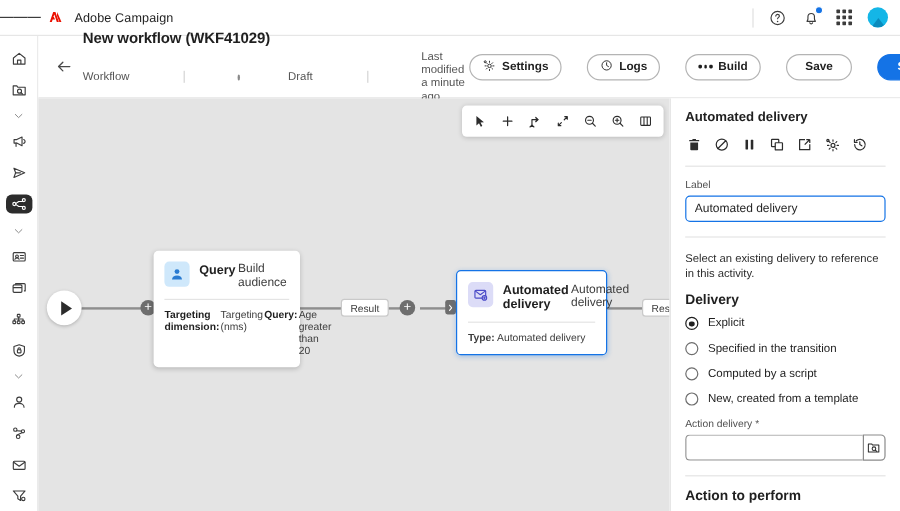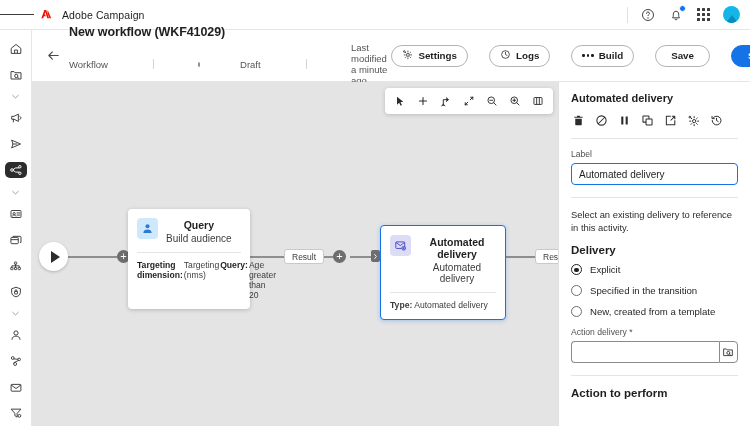--- a/index.html
+++ b/index.html
@@ -136,21 +136,21 @@
     box-shadow: 0 1px 4px rgba(0,0,0,.2); cursor: pointer;
   }
   .node.selected { border: 1.6px solid #1473e6; box-shadow: 0 1px 4px rgba(20,115,230,.3); }
   .node-head { display: flex; gap: 8px; padding: 9px 10px 8px 9px; align-items: flex-start; }
   .node-icon {
     width: 21px; height: 21px; border-radius: 4px; flex: none;
     display: flex; align-items: center; justify-content: center;
   }
   .node-icon.query { background: #cfe8fb; }
   .node-icon.delivery { background: #dcdcf7; }
-  .node-titles { display: flex; flex-direction: column; gap: 2px; padding-top: 1px; text-align: center; }
+  .node-titles { display: flex; gap: 2px; padding-top: 1px; }
   .node-title { font-size: 10.5px; font-weight: bold; color: #1f1f1f; }
   .node-sub { font-size: 10px; color: #3c3c3c; }
   .node-divider { height: 1px; background: #e4e4e4; margin: 0 9px; }
   .node-body { padding: 7px 9px 9px 9px; display: flex; flex-direction: row; gap: 1px; }
   .nb-label { font-size: 8.6px; font-weight: bold; color: #1f1f1f; }
   .nb-value { font-size: 8.6px; color: #3c3c3c; }
 
   
   .panel {
     position: absolute; top: 82px; left: 558px; width: 192px; height: 344px;
@@ -590,20 +590,24 @@
       <div class="radio-row">
         <span class="radio on"></span>
         <span class="radio-label">Explicit</span>
       </div>
       <div class="radio-row">
         <span class="radio"></span>
         <span class="radio-label">Specified in the transition</span>
       </div>
       <div class="radio-row">
         <span class="radio"></span>
+        <span class="radio-label">Computed by a script</span>
+      </div>
+      <div class="radio-row">
+        <span class="radio"></span>
         <span class="radio-label">New, created from a template</span>
       </div>
 
       <div class="field-label">
         <span>Action delivery</span>
         <span class="req">*</span>
       </div>
       <div class="picker-row">
         <input class="text-input plainborder" type="text" value="" style="">
         <div class="picker-btn">

